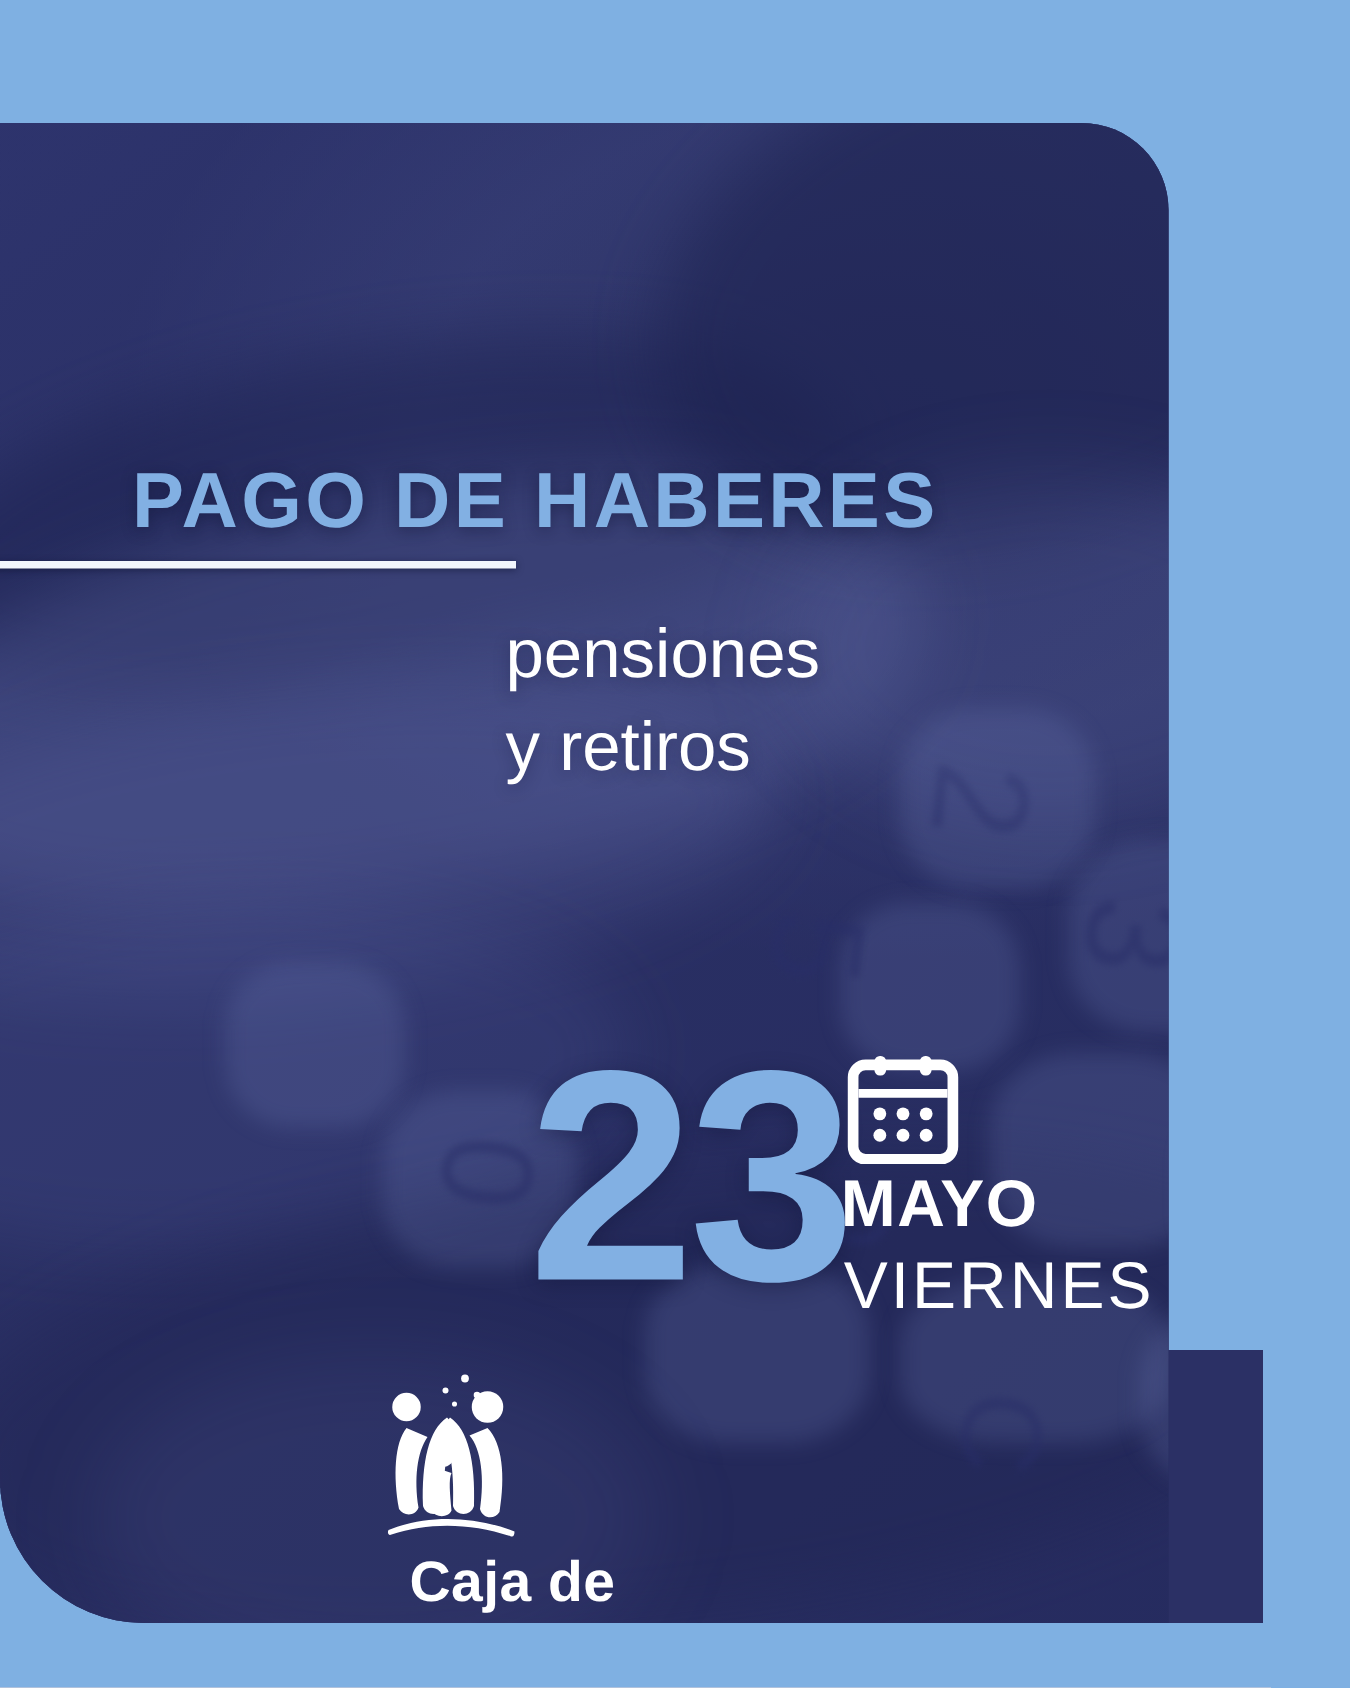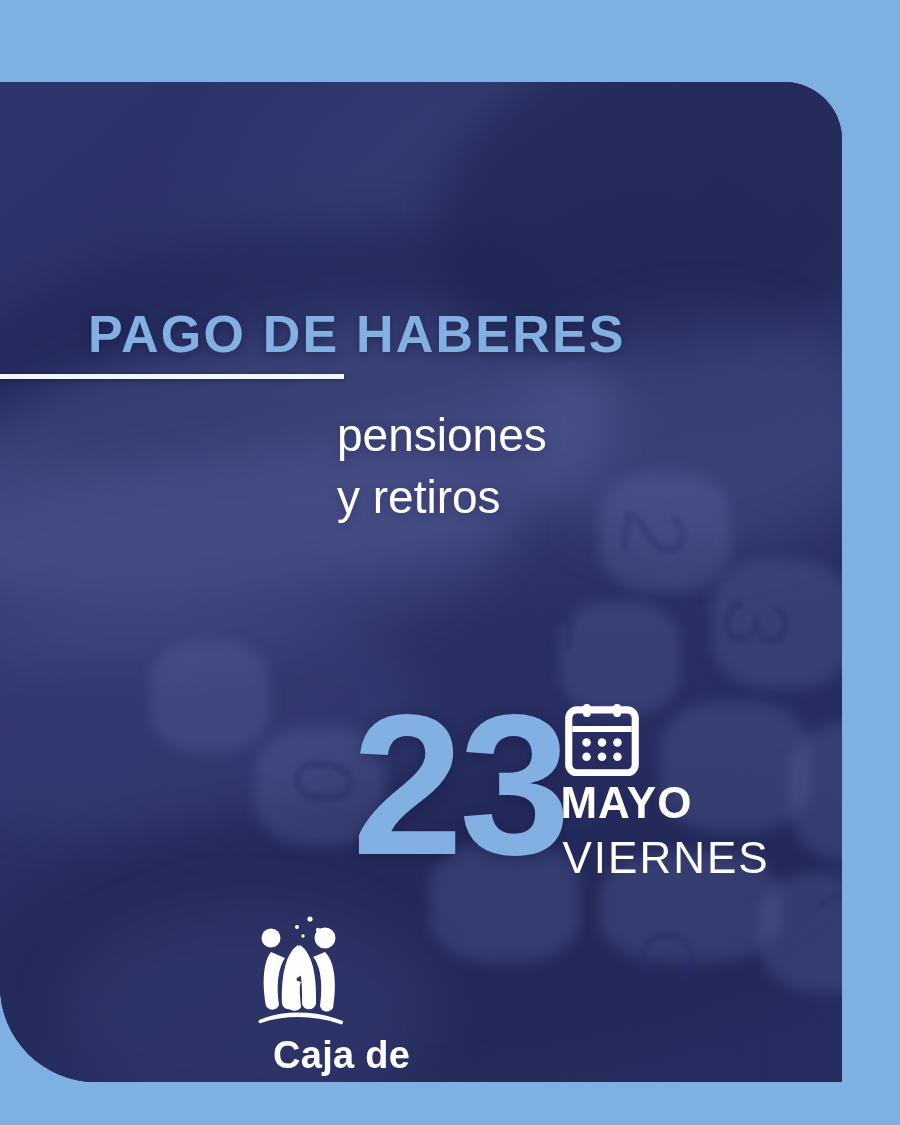--- a/index.html
+++ b/index.html
@@ -24,21 +24,21 @@
     position: absolute;
     inset: 0;
     background: #7fb0e2;
   }
 
   
   .panel {
     position: absolute;
     left: 0;
     top: 82px;
-    width: 842px;
+    width: 779px;
     height: 1000px;
     background: #2b3065;
     border-top-right-radius: 58px;
     border-bottom-left-radius: 96px;
     overflow: hidden;
   }
   .panel-ext-left {
     position: absolute;
     left: 0;
     top: 82px;

